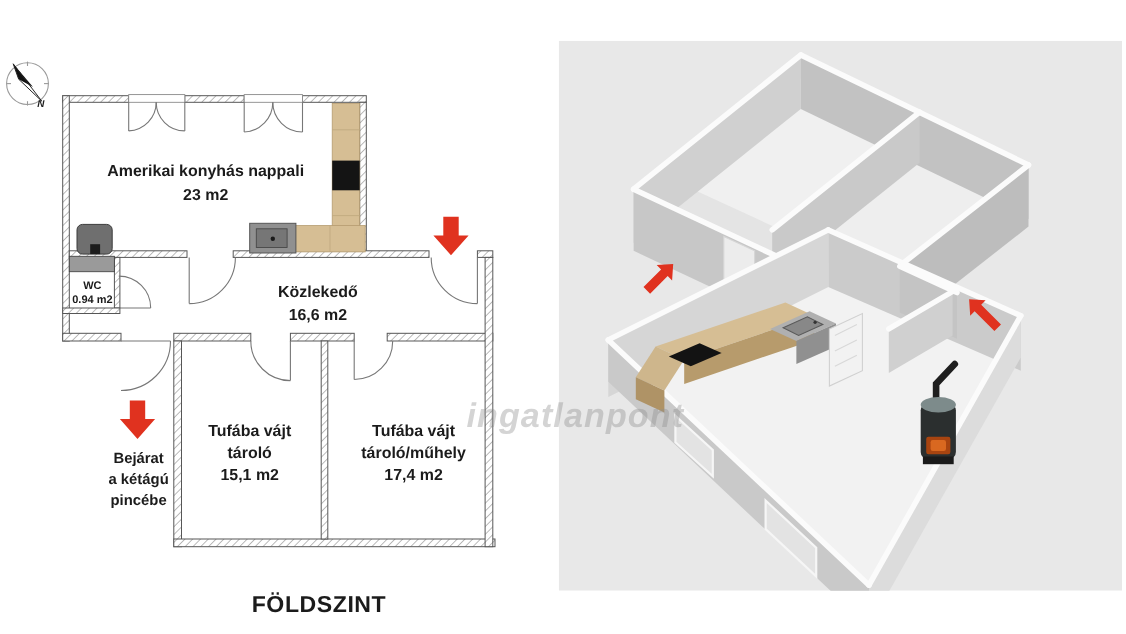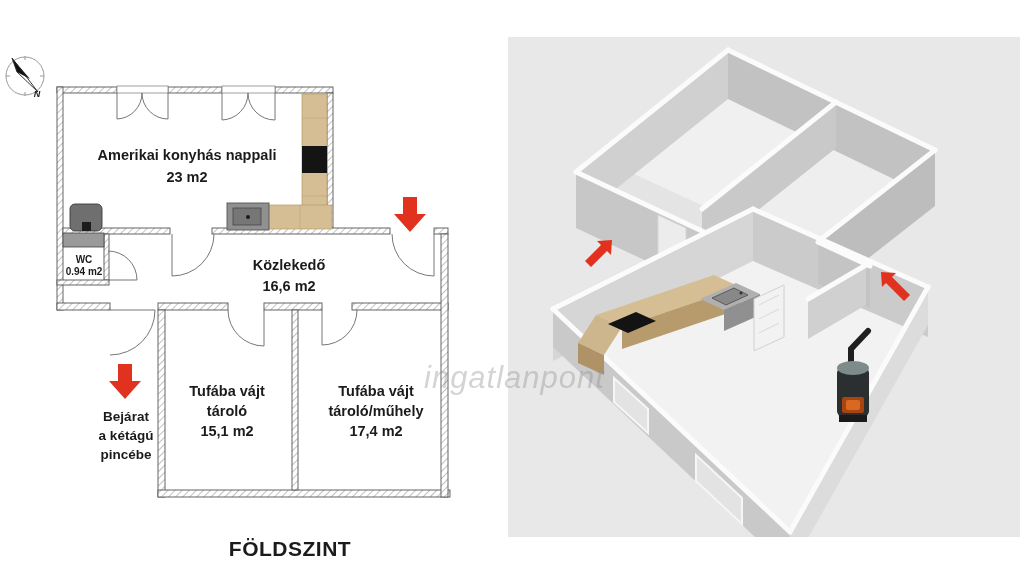--- a/index.html
+++ b/index.html
@@ -4,21 +4,21 @@
 <style>
   html,body{margin:0;padding:0;background:#ffffff;}
   .stage{position:relative;width:1024px;height:576px;background:#ffffff;overflow:hidden;
          font-family:"Liberation Sans","DejaVu Sans",sans-serif;}
   svg text{font-family:"Liberation Sans","DejaVu Sans",sans-serif;fill:#1b1b1b;}
   .rl{font-weight:bold;font-size:14.5px;text-anchor:middle;}
   .rs{font-size:10px;font-weight:bold;text-anchor:middle;}
   .note{font-size:13.5px;font-weight:bold;text-anchor:middle;}
   .title{font-size:21px;font-weight:bold;text-anchor:middle;letter-spacing:.5px;}
   .nletter{font-size:9px;font-weight:bold;font-style:italic;text-anchor:middle;}
-  .wm{position:absolute;left:424px;top:360px;font-style:italic;font-weight:normal;
+  .wm{position:absolute;left:424px;top:360px;font-style:italic;font-weight:bold;
       font-size:31px;color:#8f8f8f;opacity:.38;letter-spacing:1px;z-index:3;
       pointer-events:none;white-space:nowrap;}
   .plan-svg{position:absolute;left:0;top:0;}
   .v3d-svg{position:absolute;left:508px;top:37px;}
 </style>
 </head>
 <body>
 
 <div class="stage">
 

